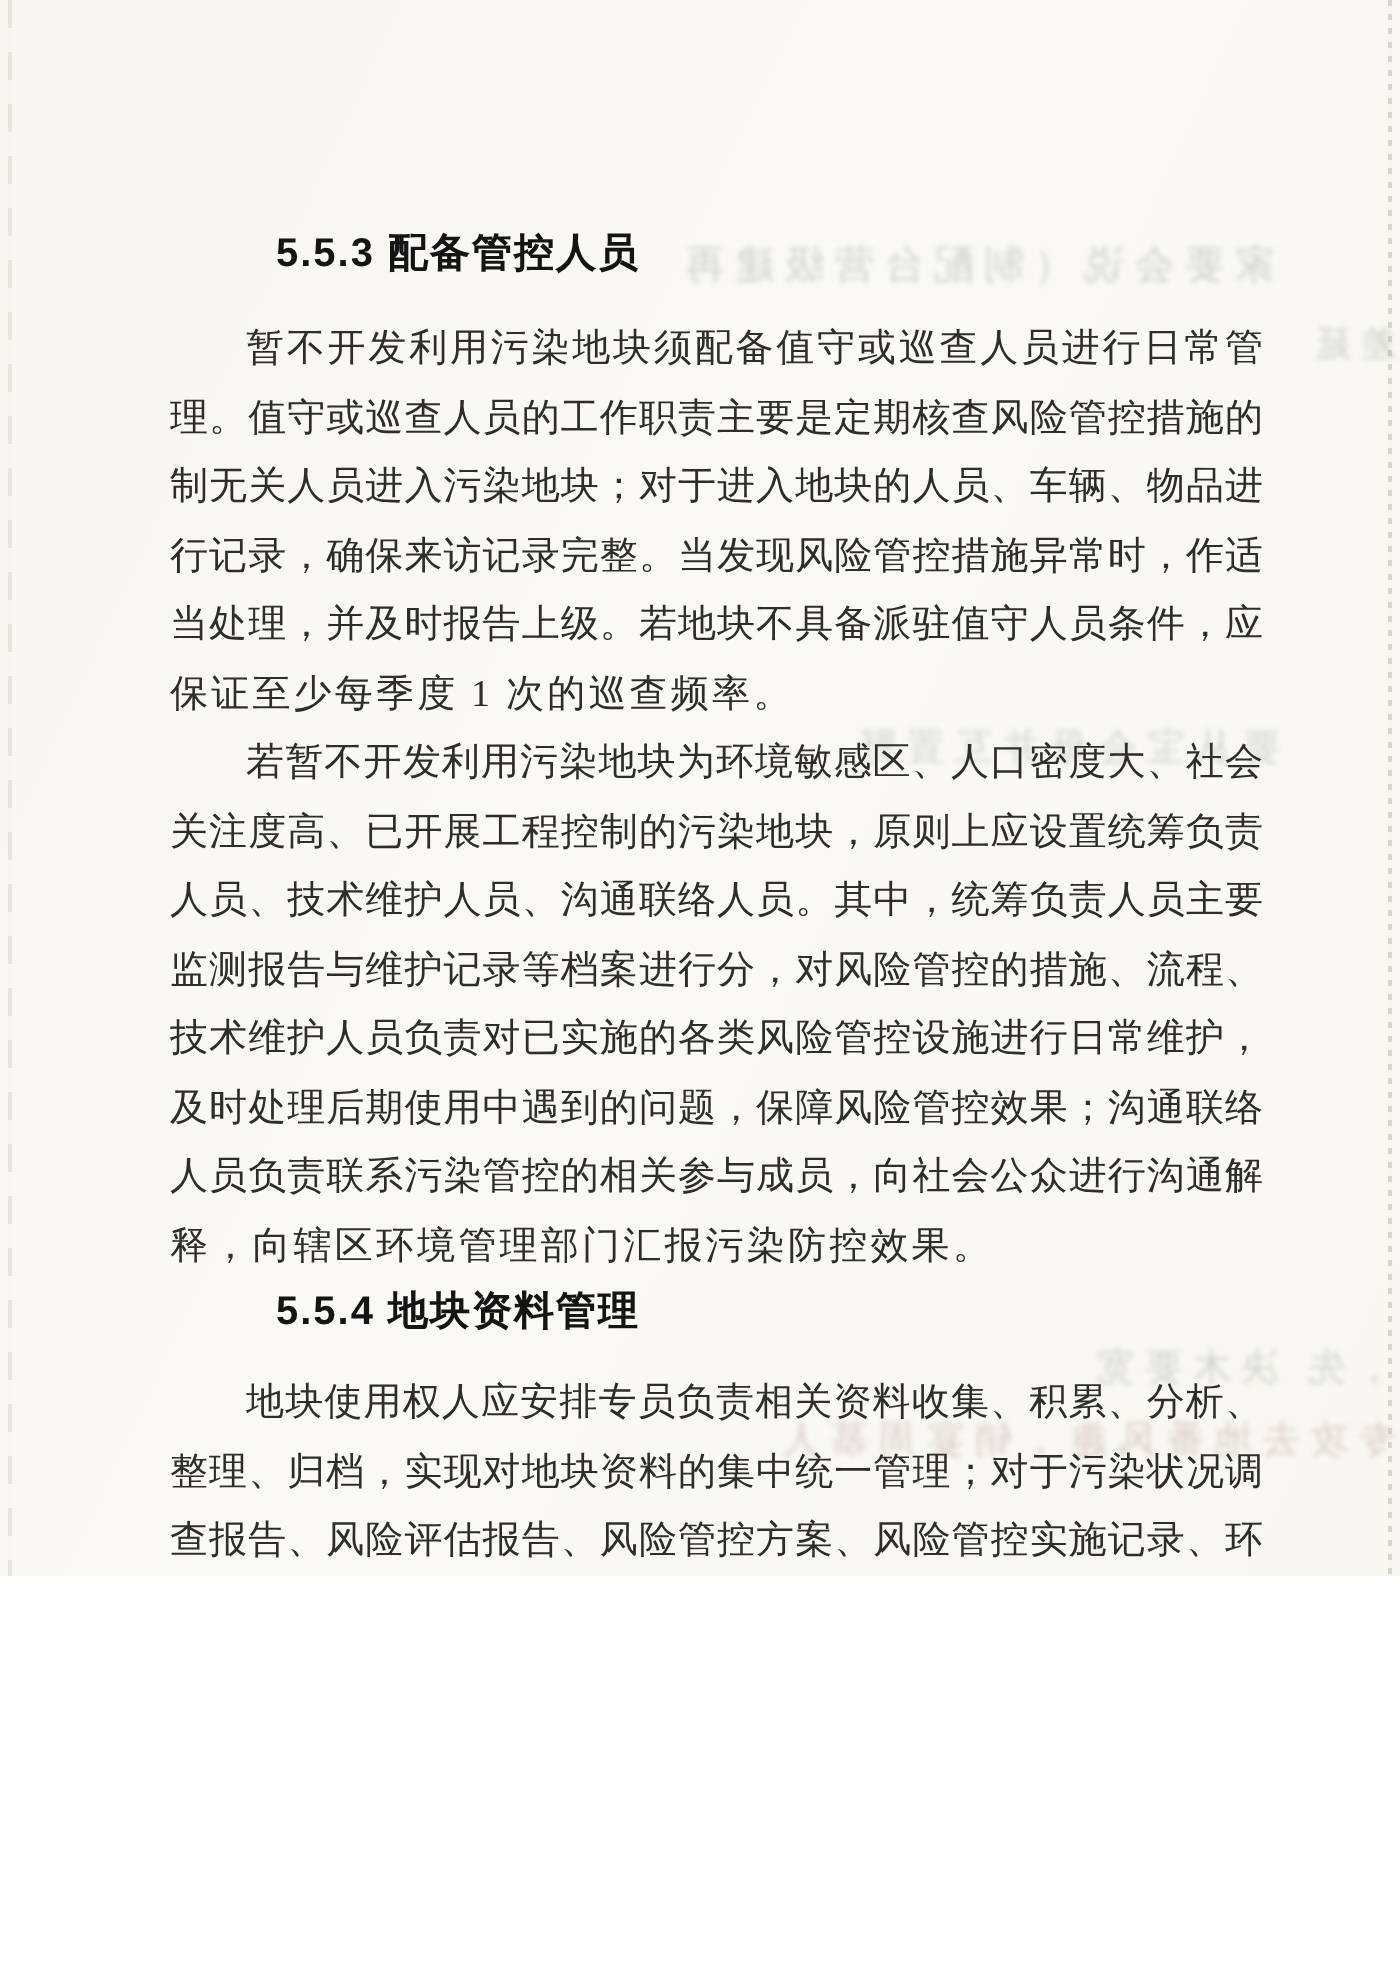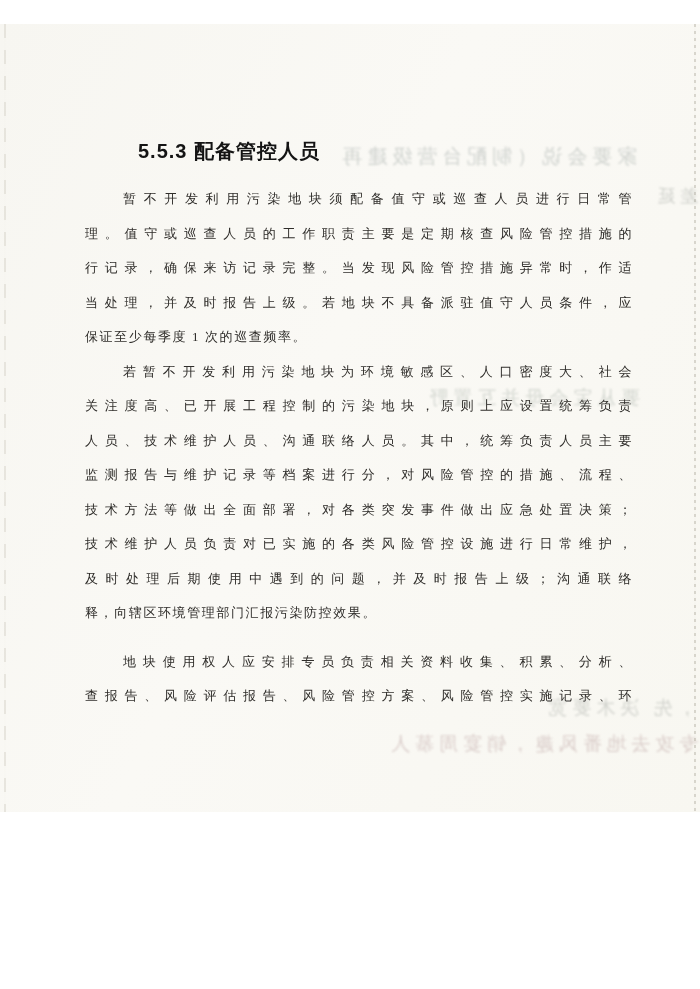--- a/index.html
+++ b/index.html
@@ -3,21 +3,20 @@
 <meta charset="utf-8">
 <style>
   html, body { margin: 0; padding: 0; background: #ffffff; }
   .page {
     position: relative;
     width: 700px;
     height: 788px;
     overflow: hidden;
     background: linear-gradient(115deg, #f7f6f1 0%, #faf9f5 45%, #f8f7f1 100%);
     font-family: "Liberation Serif", "DejaVu Serif", serif;
-    margin-top: 24px;
   }
   
   .edge { position: absolute; top: 0; bottom: 0; pointer-events: none; }
   .edge.right {
     right: 4px; width: 2px;
     background: repeating-linear-gradient(to bottom,
       rgba(175,171,158,0.45) 0 3px, rgba(235,233,225,0.15) 3px 7px);
   }
   .edge.left {
     left: 4px; width: 1.5px;
@@ -39,21 +38,21 @@
     color: #141414;
     margin-left: 53px;
     letter-spacing: 1px;
     white-space: nowrap;
   }
   [data-name="section-heading-5-5-3"] { margin-top: 112px; }
   [data-name="section-heading-5-5-4"] { margin-top: 0; }
   [data-name="paragraph-p1"] { margin-top: 16px; }
   [data-name="paragraph-p3"] { margin-top: 14px; }
   .pline {
-    font-size: 13px;
+    font-size: 19px;
     line-height: 34.5px;
     letter-spacing: 0.5px;
     text-align: justify;
     text-align-last: justify;
     color: #2f2d2a;
   }
   .pline.first { text-indent: 38px; }
   .pline.last { text-align-last: left; letter-spacing: 1.6px; }
   .footer {
     position: absolute;
@@ -88,34 +87,37 @@
       <div class="bleed" data-name="bleedthrough-text" style="left: 388px; top: 361px; width: 252px; font-size: 19px; color: rgba(125, 140, 130, 0.3);">要从宝会母并互置野</div>
       <div class="bleed" data-name="bleedthrough-text" style="left: 465px; top: 671px; width: 232px; font-size: 19px; color: rgba(140, 145, 140, 0.35);">，先 决木要宽</div>
       <div class="bleed" data-name="bleedthrough-text" style="left: 388px; top: 707px; width: 310px; font-size: 19px; color: rgba(175, 145, 145, 0.4);">专攻去地番风趣，销宴周慕人婚</div>
     </div>
 
   <div class="content" data-name="document-body">
       <div class="heading" data-name="section-heading-5-5-3">5.5.3 配备管控人员</div>
       <div class="para" data-name="paragraph-p1">
         <div class="pline first" data-name="text-line">暂不开发利用污染地块须配备值守或巡查人员进行日常管</div>
         <div class="pline" data-name="text-line">理。值守或巡查人员的工作职责主要是定期核查风险管控措施的</div>
+        <div class="pline" data-name="text-line">制无关人员进入污染地块；对于进入地块的人员、车辆、物品进</div>
         <div class="pline" data-name="text-line">行记录，确保来访记录完整。当发现风险管控措施异常时，作适</div>
         <div class="pline" data-name="text-line">当处理，并及时报告上级。若地块不具备派驻值守人员条件，应</div>
         <div class="pline last" data-name="text-line">保证至少每季度 1 次的巡查频率。</div>
       </div>
       <div class="para" data-name="paragraph-p2">
         <div class="pline first" data-name="text-line">若暂不开发利用污染地块为环境敏感区、人口密度大、社会</div>
         <div class="pline" data-name="text-line">关注度高、已开展工程控制的污染地块，原则上应设置统筹负责</div>
         <div class="pline" data-name="text-line">人员、技术维护人员、沟通联络人员。其中，统筹负责人员主要</div>
         <div class="pline" data-name="text-line">监测报告与维护记录等档案进行分，对风险管控的措施、流程、</div>
-        <div class="pline" data-name="text-line">技术方法等做出全面部署，对各类突发事件做出应急处置决策；</div>
         <div class="pline" data-name="text-line">技术维护人员负责对已实施的各类风险管控设施进行日常维护，</div>
-        <div class="pline" data-name="text-line">及时处理后期使用中遇到的问题，并及时报告上级；沟通联络</div>
+        <div class="pline" data-name="text-line">及时处理后期使用中遇到的问题，保障风险管控效果；沟通联络</div>
+        <div class="pline" data-name="text-line">人员负责联系污染管控的相关参与成员，向社会公众进行沟通解</div>
         <div class="pline last" data-name="text-line">释，向辖区环境管理部门汇报污染防控效果。</div>
       </div>
+      <div class="heading" data-name="section-heading-5-5-4">5.5.4 地块资料管理</div>
       <div class="para" data-name="paragraph-p3">
         <div class="pline first" data-name="text-line">地块使用权人应安排专员负责相关资料收集、积累、分析、</div>
+        <div class="pline" data-name="text-line">整理、归档，实现对地块资料的集中统一管理；对于污染状况调</div>
         <div class="pline" data-name="text-line">查报告、风险评估报告、风险管控方案、风险管控实施记录、环</div>
       </div>
     </div>
 
   <div class="footer" data-name="page-number">— 12 —</div>
 </div>
 
 </body></html>

